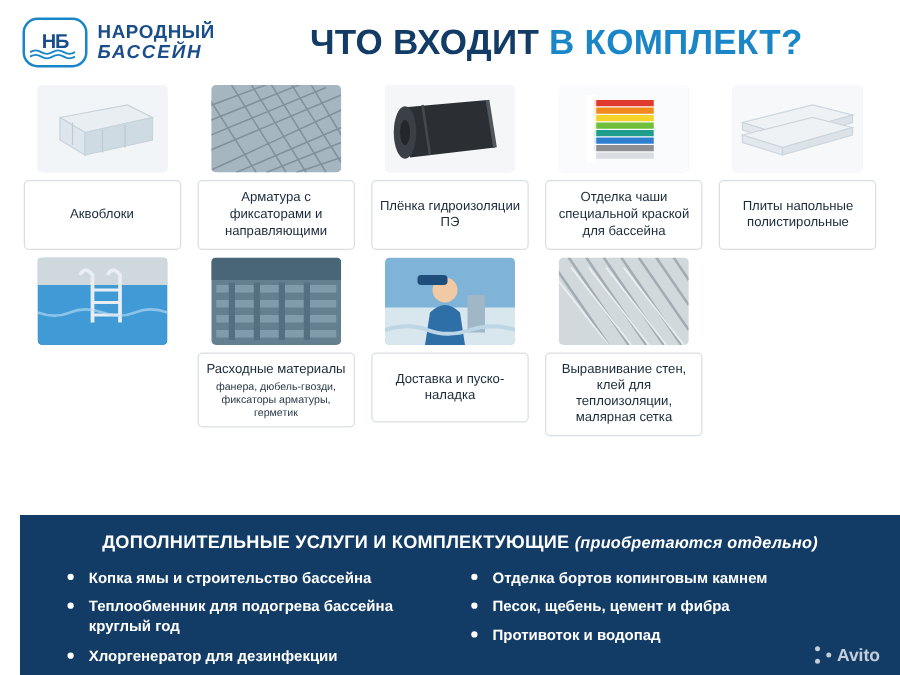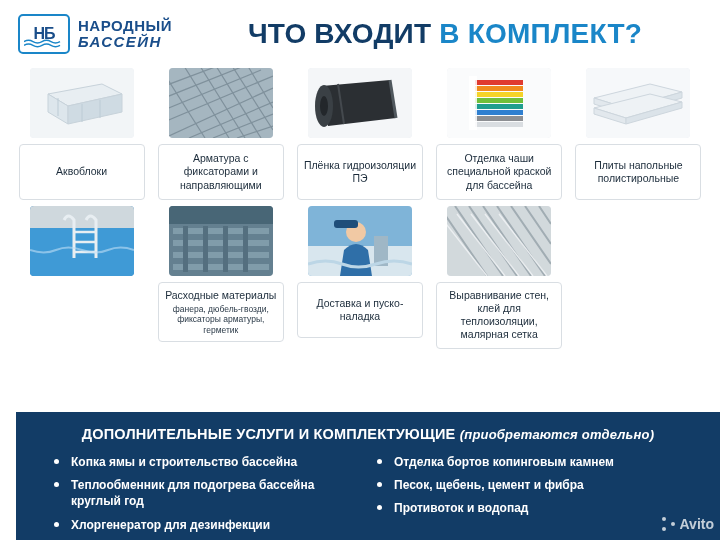--- a/index.html
+++ b/index.html
@@ -22,21 +22,21 @@
   .logo {
     display: flex;
     align-items: center;
     gap: 8px;
     width: 210px;
     flex: 0 0 210px;
   }
   .logo-mark {
     width: 52px; height: 40px;
     border: 2px solid #1a86c8;
-    border-radius: 5px;
+    border-radius: 12px;
     display: flex; align-items: center; justify-content: center;
     background: #fff;
     position: relative;
   }
   .logo-mark .nb {
     font-weight: bold;
     font-size: 16px;
     color: #1a4e8a;
     letter-spacing: -1px;
   }
@@ -153,21 +153,21 @@
   }
   .dot {
     width: 5px; height: 5px; border-radius: 50%;
     background: #fff;
     margin-top: 5px;
     flex: 0 0 5px;
   }
   
   .watermark {
     position: absolute;
-    right: 6px; bottom: 8px;
+    right: 16px; bottom: 8px;
     display: flex;
     align-items: center;
     gap: 4px;
     color: rgba(255,255,255,0.75);
     font-size: 14px;
     font-weight: bold;
   }
   .wm-dots { position: relative; width: 14px; height: 14px; }
   .wm-dots i {
     position: absolute; width: 4px; height: 4px; border-radius: 50%;

